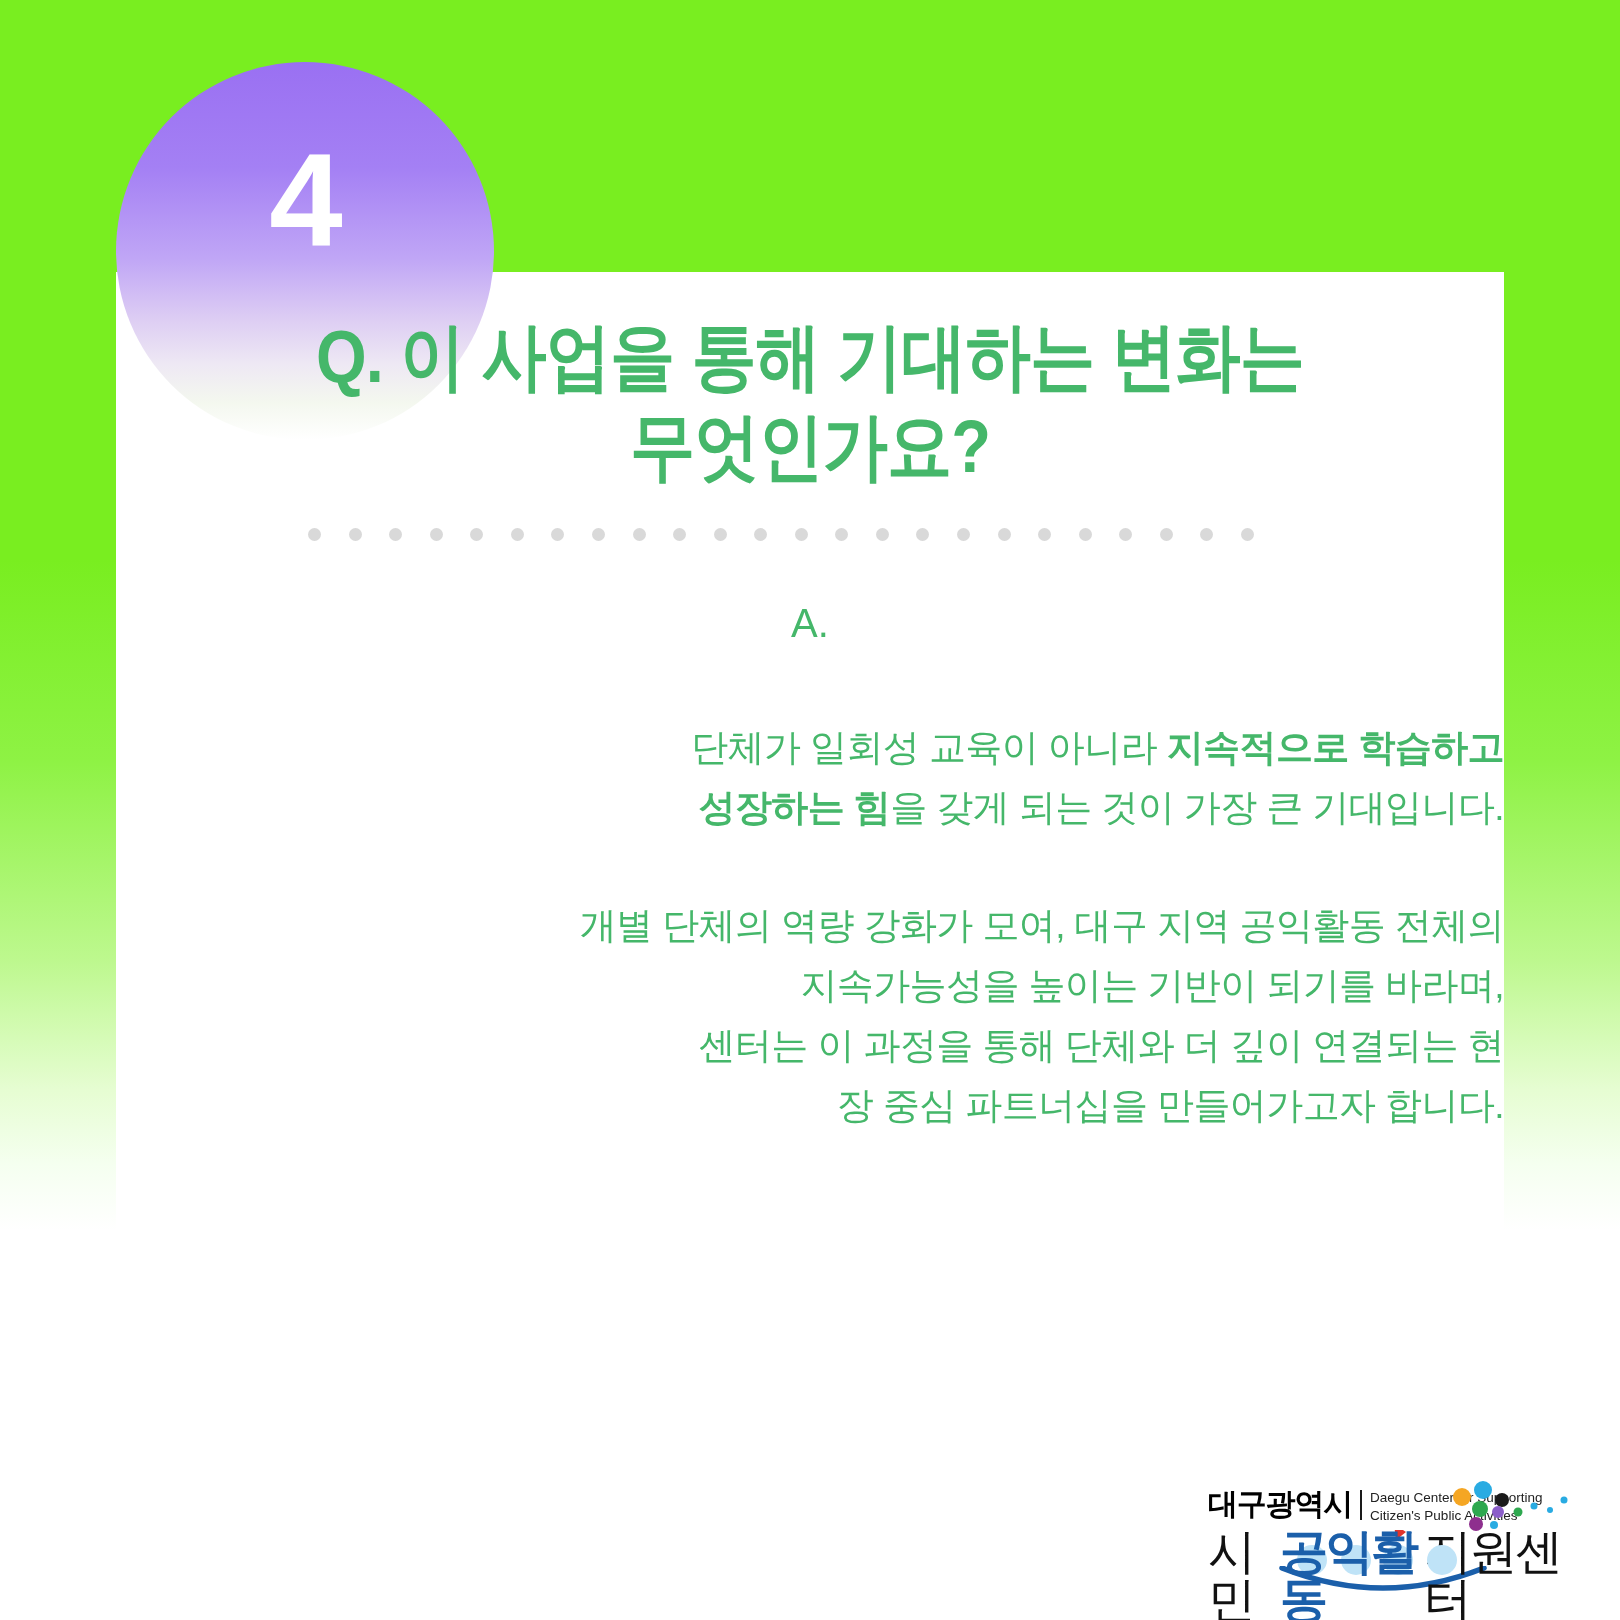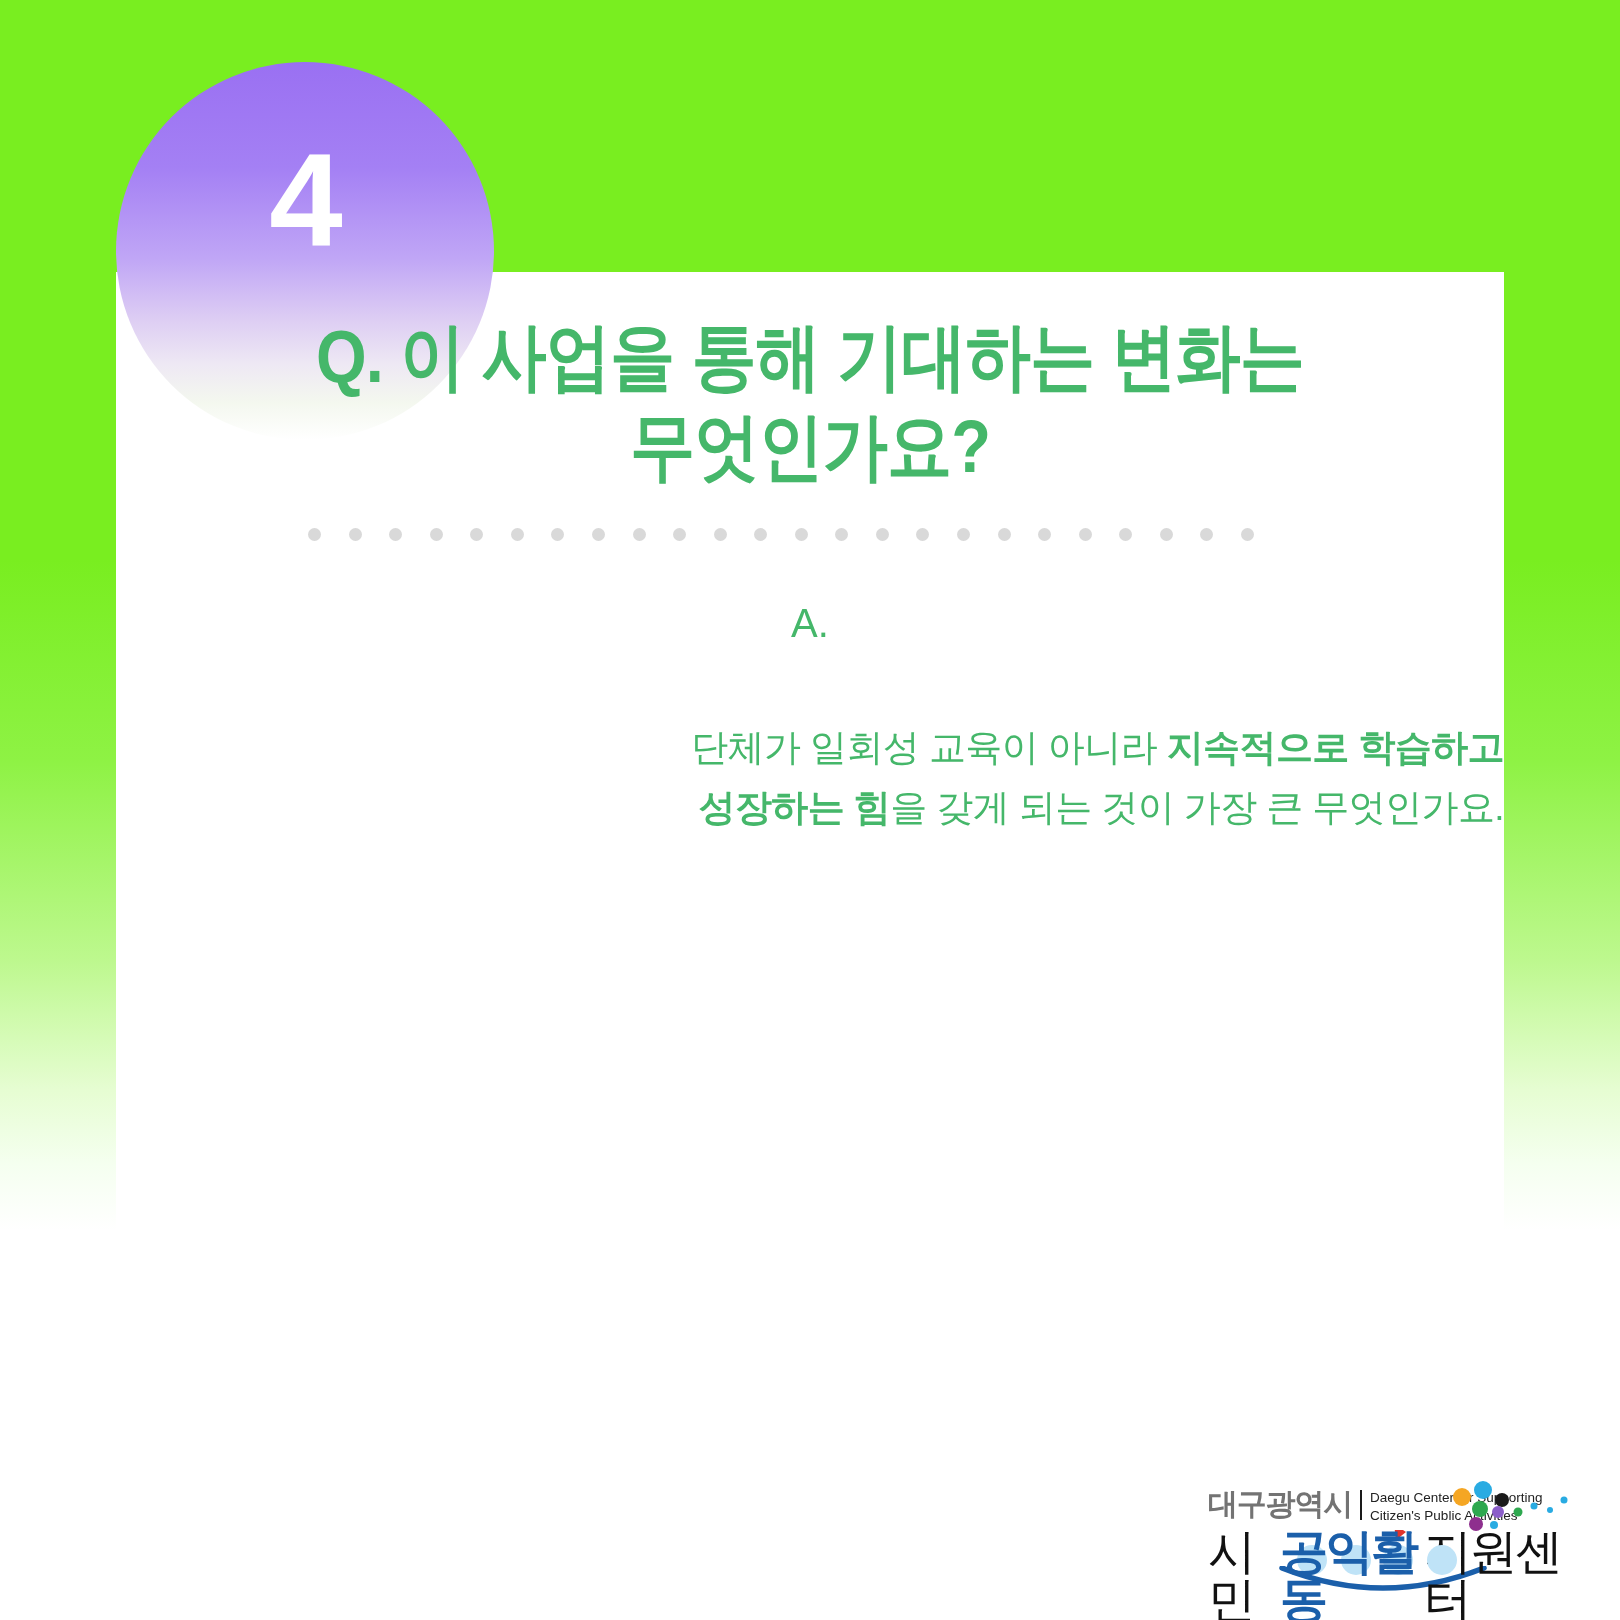--- a/index.html
+++ b/index.html
@@ -124,21 +124,21 @@
   #logo{
     position:absolute;
     right:52px;bottom:32px;
     width:360px;height:108px;
   }
   #logo-row-top{
     position:absolute;left:0;top:8px;
     display:flex;align-items:flex-start;
   }
   #logo-kor-top{
-    font-size:30px;font-weight:700;color:#737373;
+    font-size:30px;font-weight:700;color:#000000;
     letter-spacing:-1.2px;line-height:1.05;
     font-family:"Liberation Sans","DejaVu Sans",sans-serif;
   }
   #logo-divider-bar{
     width:2px;height:30px;background:#1a1a1a;
     margin:2px 8px 0 8px;
   }
   #logo-eng{
     font-size:13.5px;line-height:1.35;color:#222;
     font-family:"Liberation Sans","DejaVu Sans",sans-serif;
@@ -204,22 +204,26 @@
     <span class="dot"></span>
     <span class="dot"></span>
     <span class="dot"></span>
     <span class="dot"></span>
   </div>
 
 <div id="answer-wrap">
   <div id="answer-label">A.</div>
   <div class="answer-para" id="answer-para-1">
     <span>단체가 일회성 교육이 아니라 </span><b>지속적으로 학습하고
-성장하는 힘</b><span>을 갖게 되는 것이 가장 큰 무엇인가요.</span>
-  </div>
+성장하는 힘</b><span>을 갖게 되는 것이 가장 큰 기대입니다.</span>
+  </div>
+  <div class="answer-para" id="answer-para-2">개별 단체의 역량 강화가 모여, 대구 지역 공익활동 전체의
+지속가능성을 높이는 기반이 되기를 바라며,
+센터는 이 과정을 통해 단체와 더 깊이 연결되는 현
+장 중심 파트너십을 만들어가고자 합니다.</div>
 </div>
 
 <div id="logo">
   <div id="logo-row-top">
     <div id="logo-kor-top">대구광역시</div>
     <div id="logo-divider-bar"></div>
     <div id="logo-eng">Daegu Center for Supporting
 Citizen's Public Activities</div>
   </div>
 

